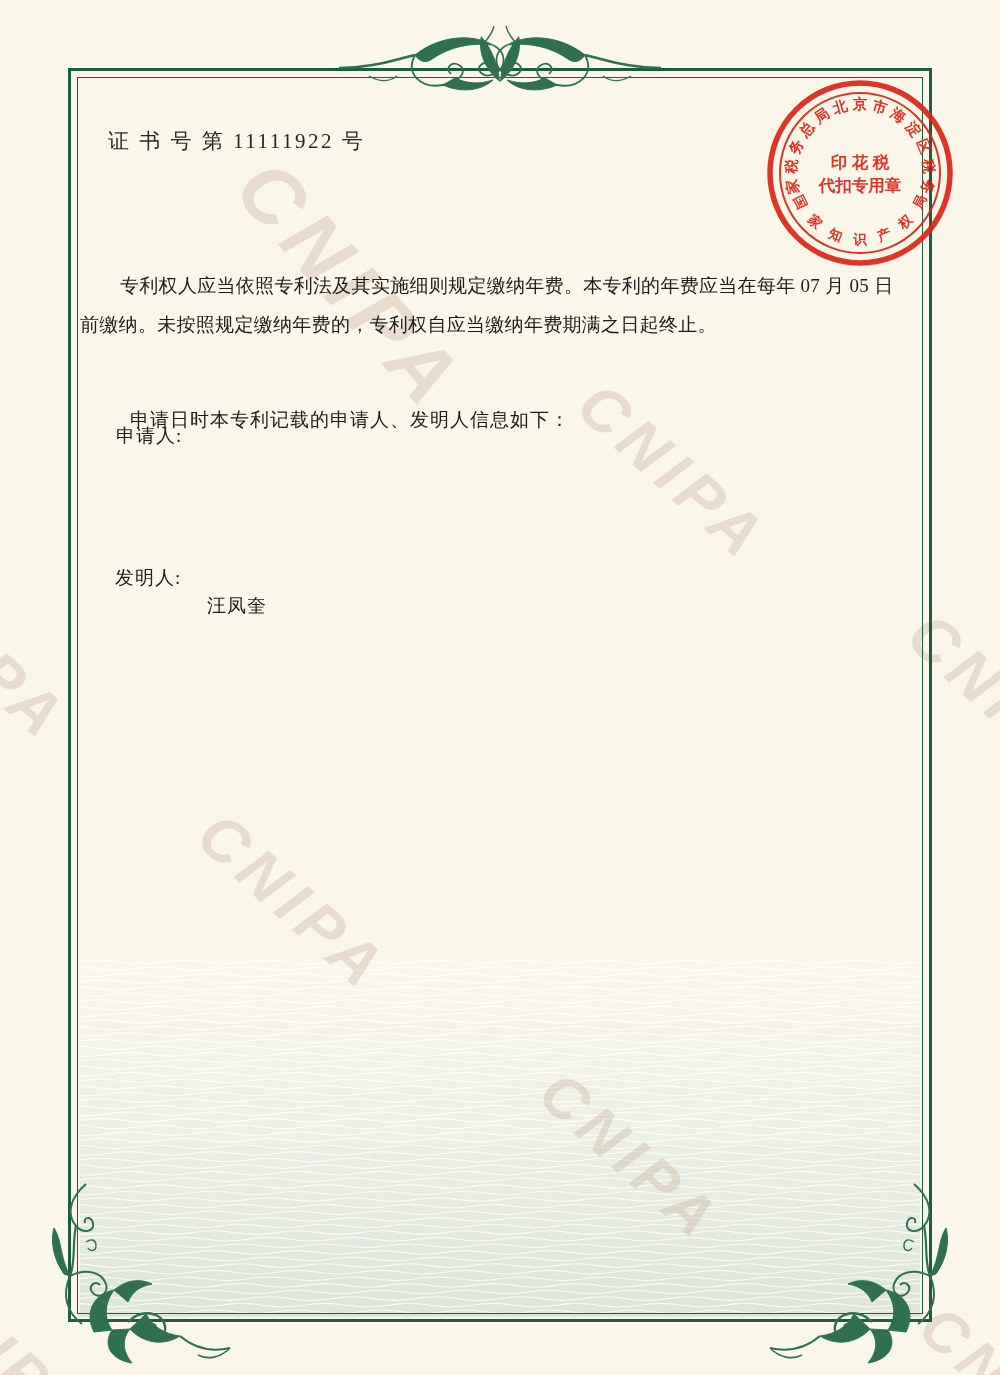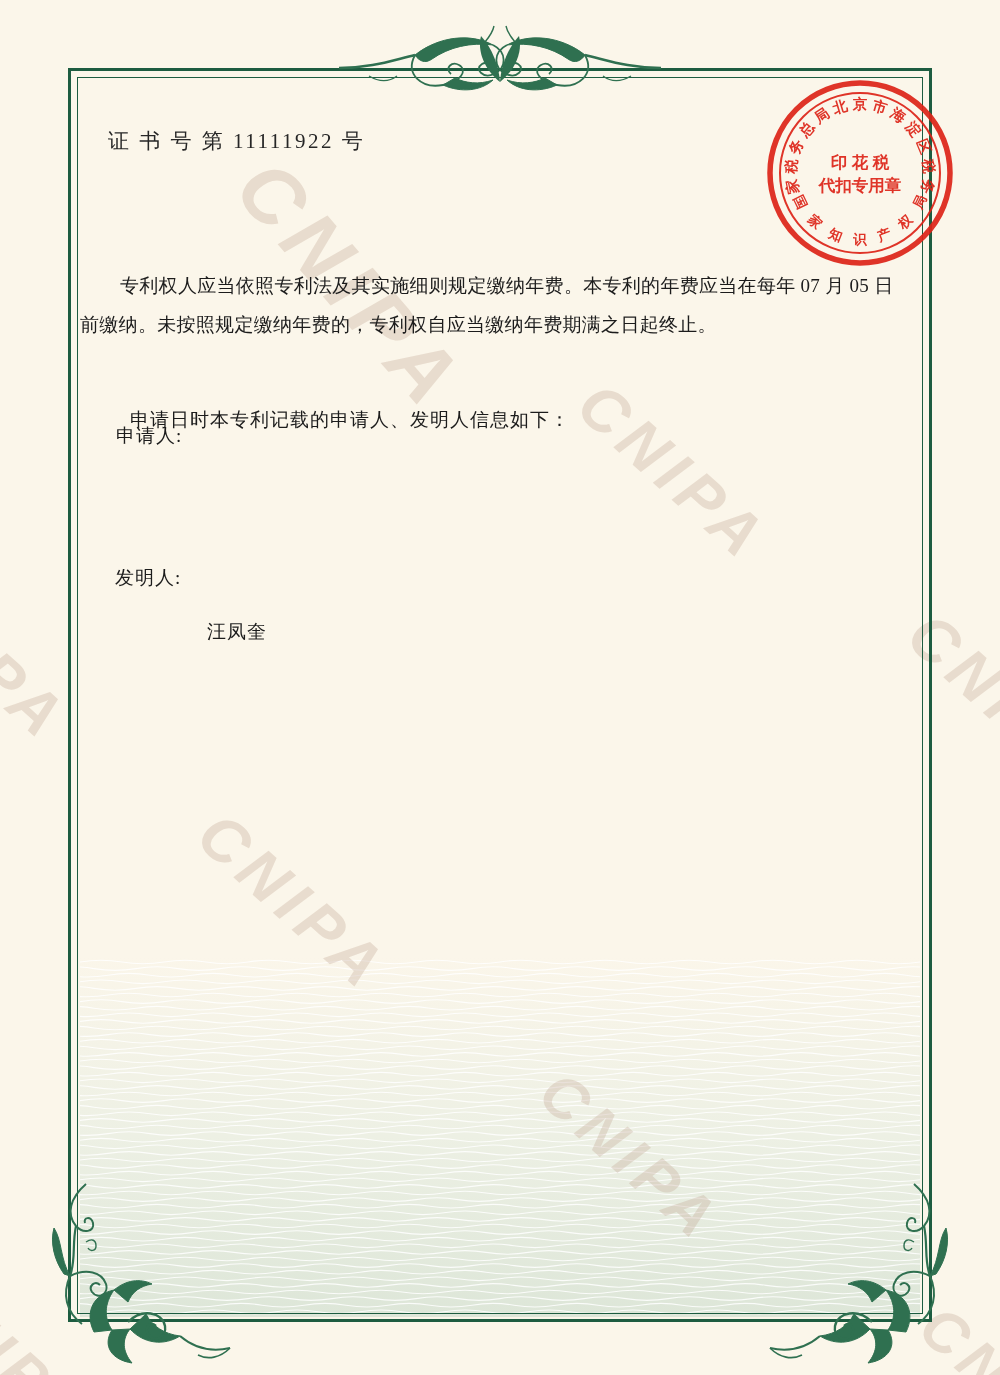--- a/index.html
+++ b/index.html
@@ -45,21 +45,21 @@
   
   .content{position:absolute;inset:0;z-index:5;}
   .cert-no{position:absolute;left:108px;top:127px;font-size:21px;letter-spacing:2.5px;color:#262626;}
   .body-par{position:absolute;left:80px;top:266px;width:814px;font-size:19px;
             line-height:39px;text-indent:40px;letter-spacing:.3px;color:#1c1c1c;}
   .line{position:absolute;font-size:19px;letter-spacing:1px;color:#1c1c1c;}
   .l-intro{left:130px;top:391px;margin-top:16px;}
   .l-applicant-label{left:116px;top:423px;}
   .l-applicant-name{left:203px;top:451px;}
   .l-inventor-label{left:115px;top:565px;}
-  .l-inventor-name{left:207px;top:593px;margin-top:26px;}
+  .l-inventor-name{left:207px;top:593px;}
   .footer{position:absolute;left:0;right:0;top:1277px;text-align:center;
           font-size:17px;letter-spacing:1px;color:#222;z-index:5;}
 </style>
 </head>
 <body>
 
 <div class="page">
 
   <svg class="waves" width="840" height="361" viewBox="0 0 840 361">
     <defs>

